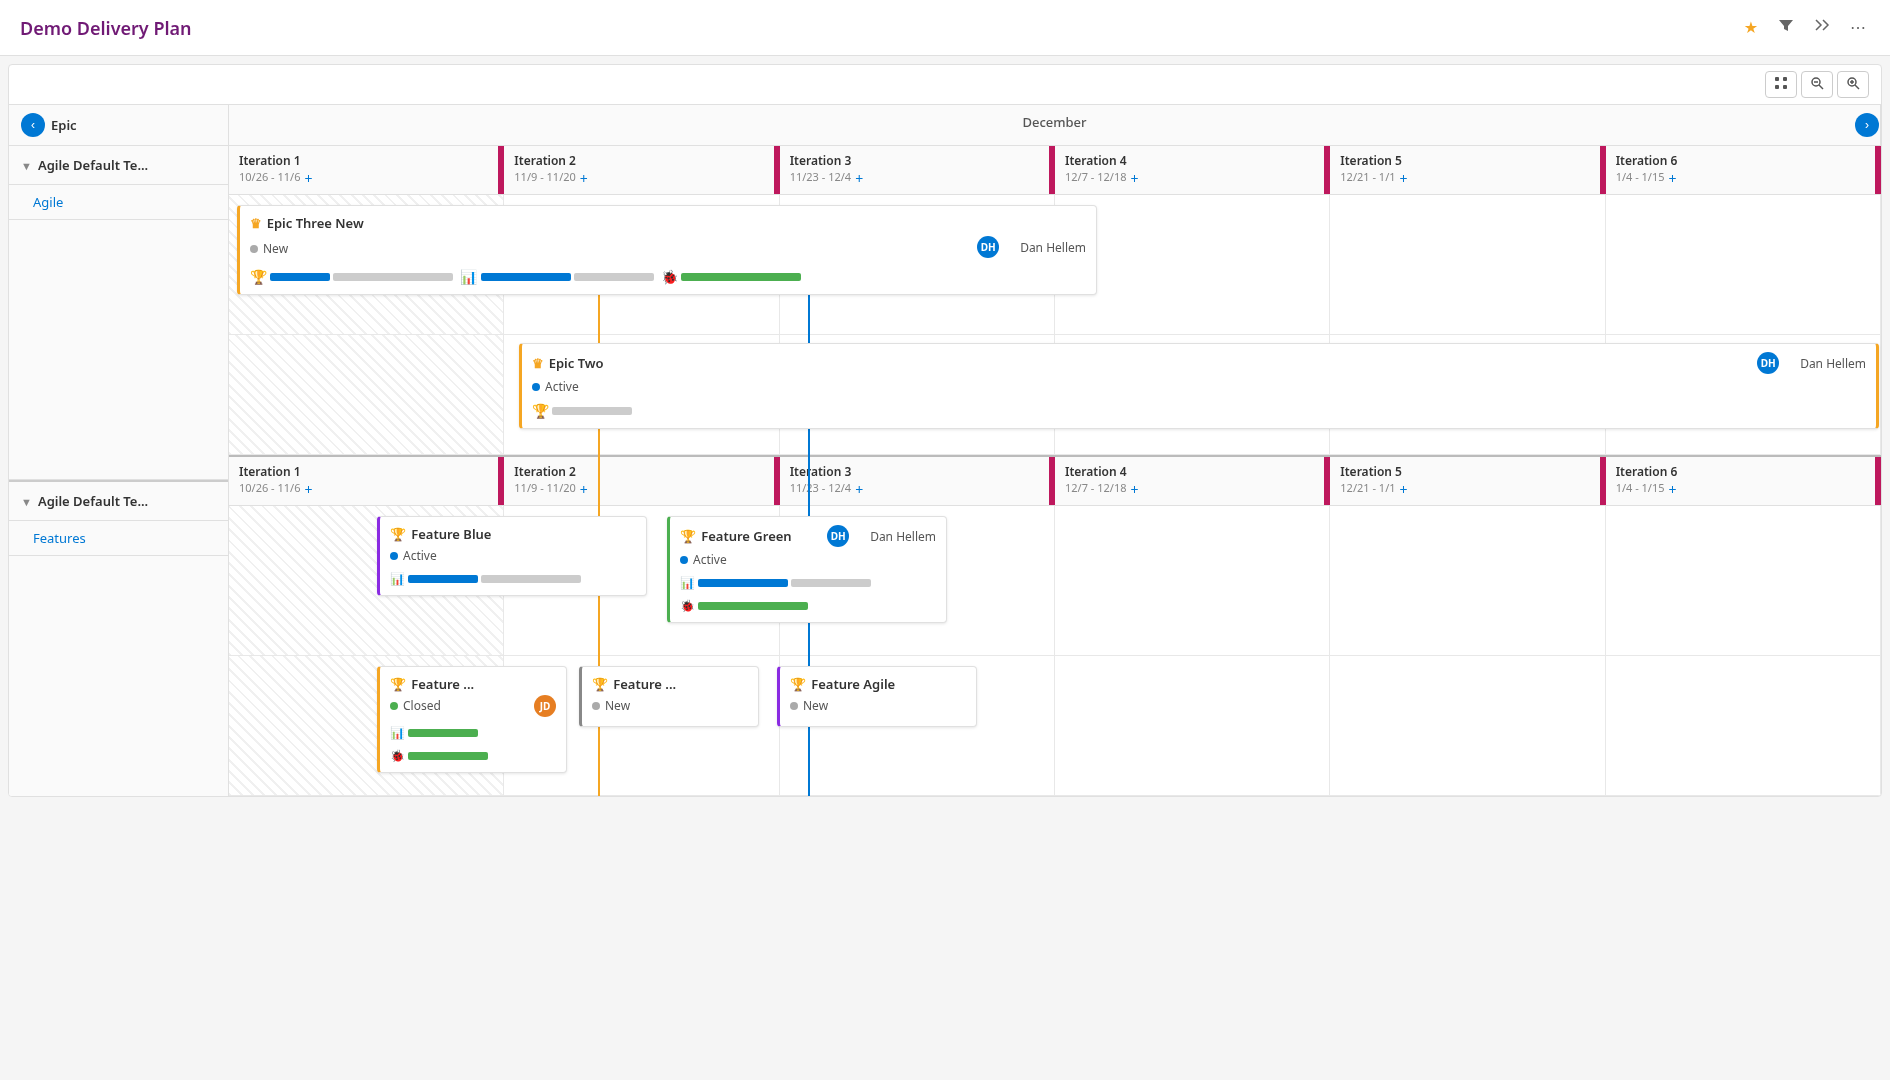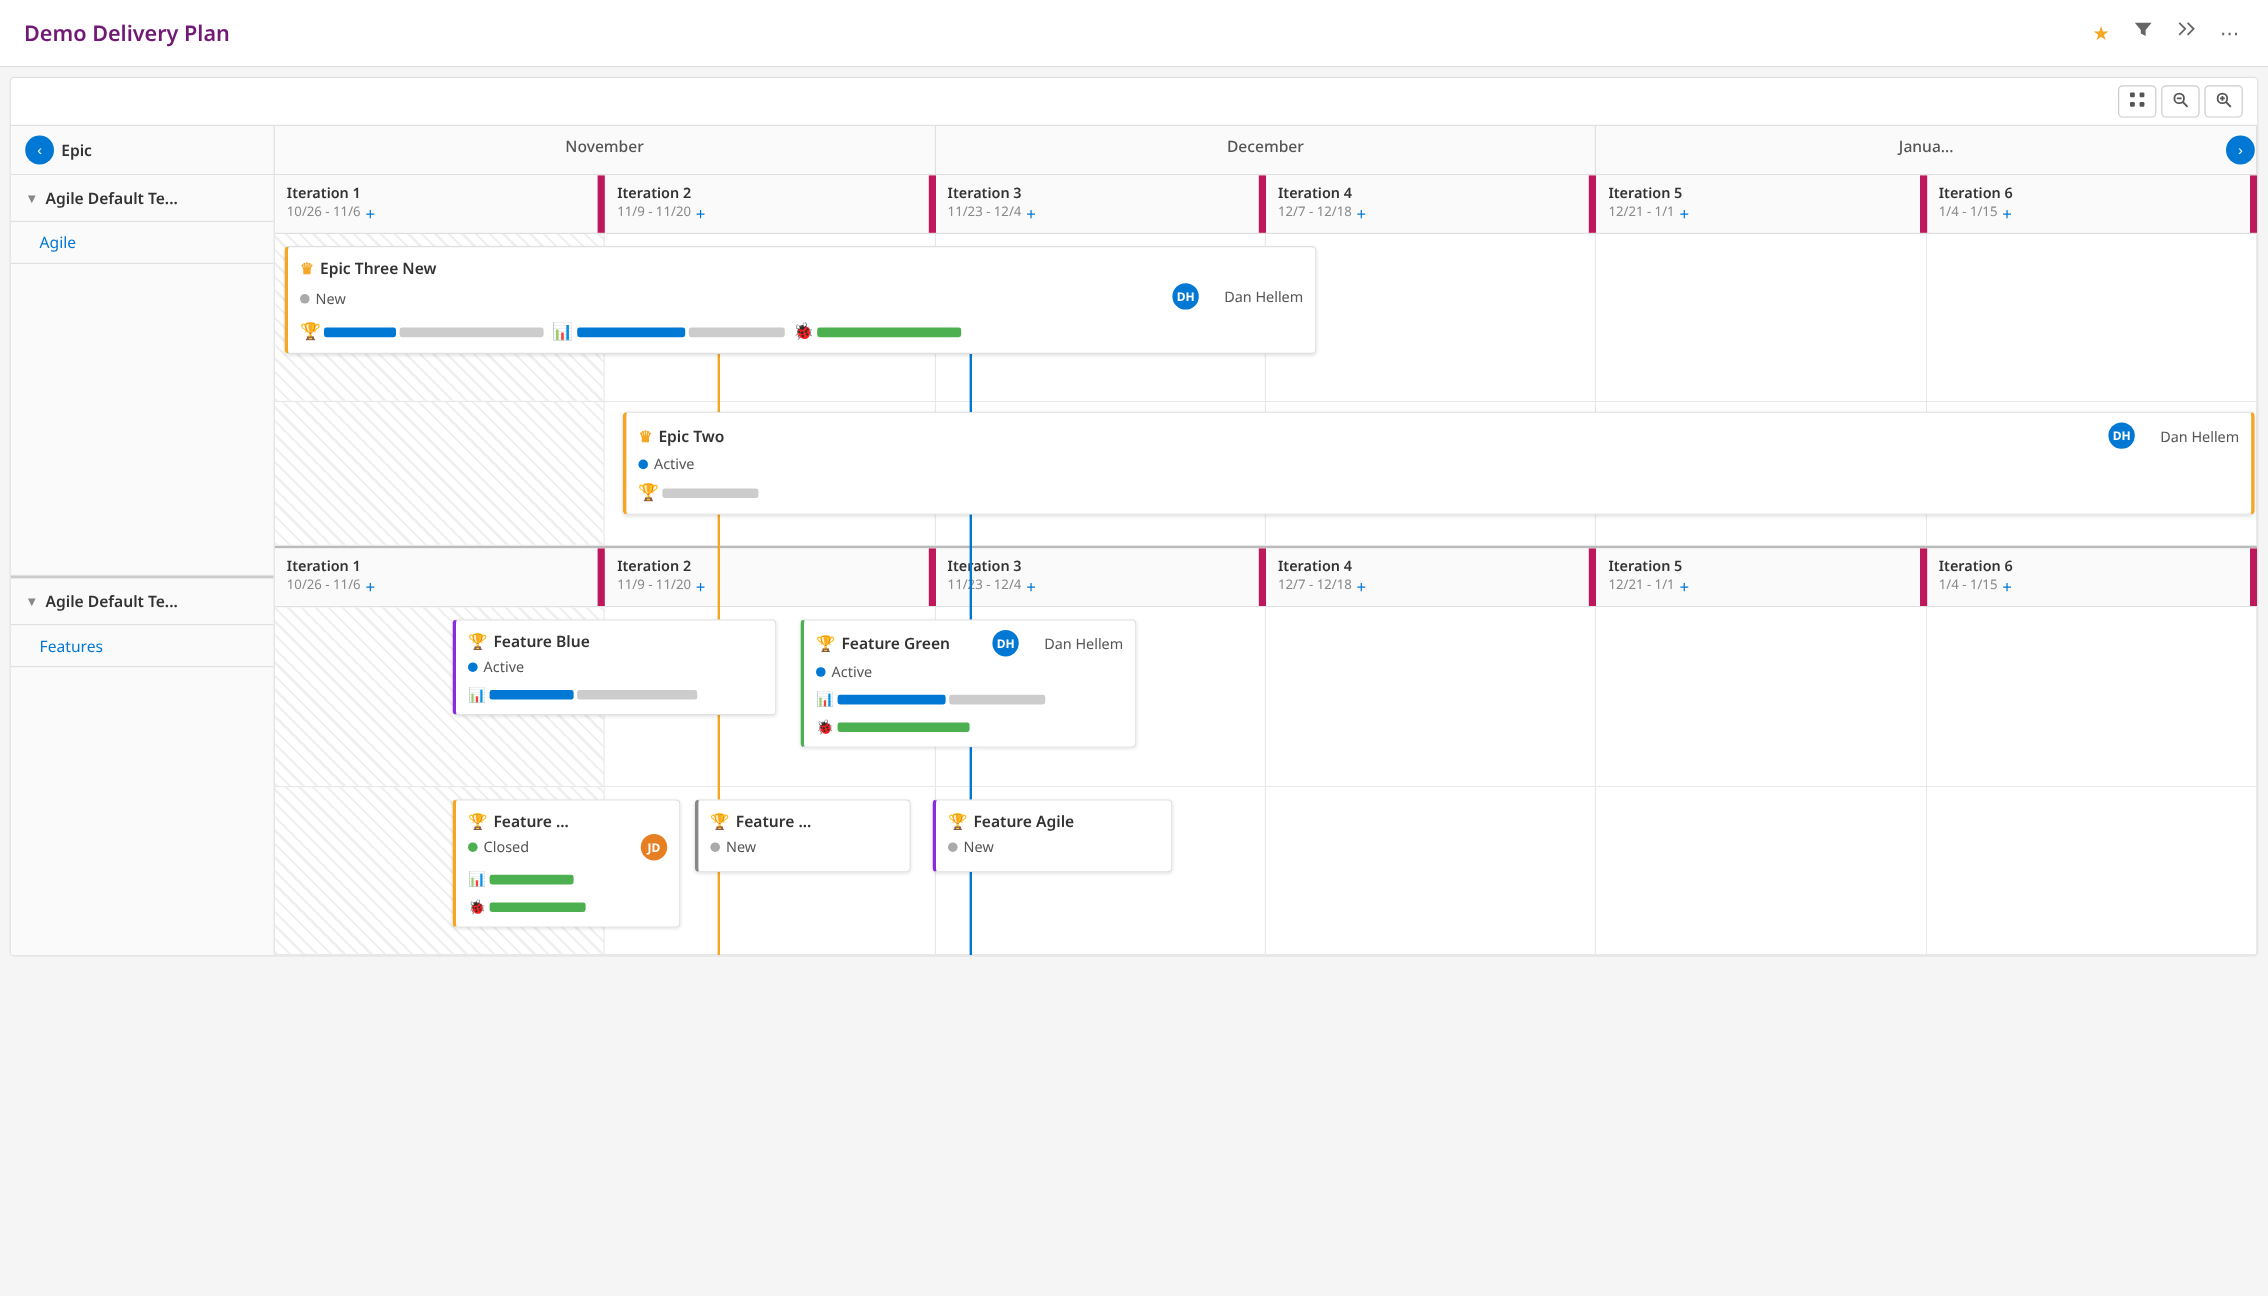--- a/index.html
+++ b/index.html
@@ -209,23 +209,21 @@
     <div class="marker-today">today</div>
     <div class="marker-line-test"></div>
     <div class="marker-line-today"></div>
 
     <div class="timeline-header">
       <div class="teams-col">
         <button class="nav-btn">‹</button>
         <span>Epic</span>
       </div>
       <div class="month-cols">
-        <div class="month-col">November</div>
         <div class="month-col">December</div>
-        <div class="month-col">Janua...</div>
       </div>
       <button class="nav-btn" style="position:absolute;right:0;top:50%;transform:translateY(-50%);margin-right:2px;">›</button>
     </div>
 
     <div class="content-area">
 
       <div class="left-panel">
 
         <div class="team-section-label">
           <span class="expand-icon">▼</span>

